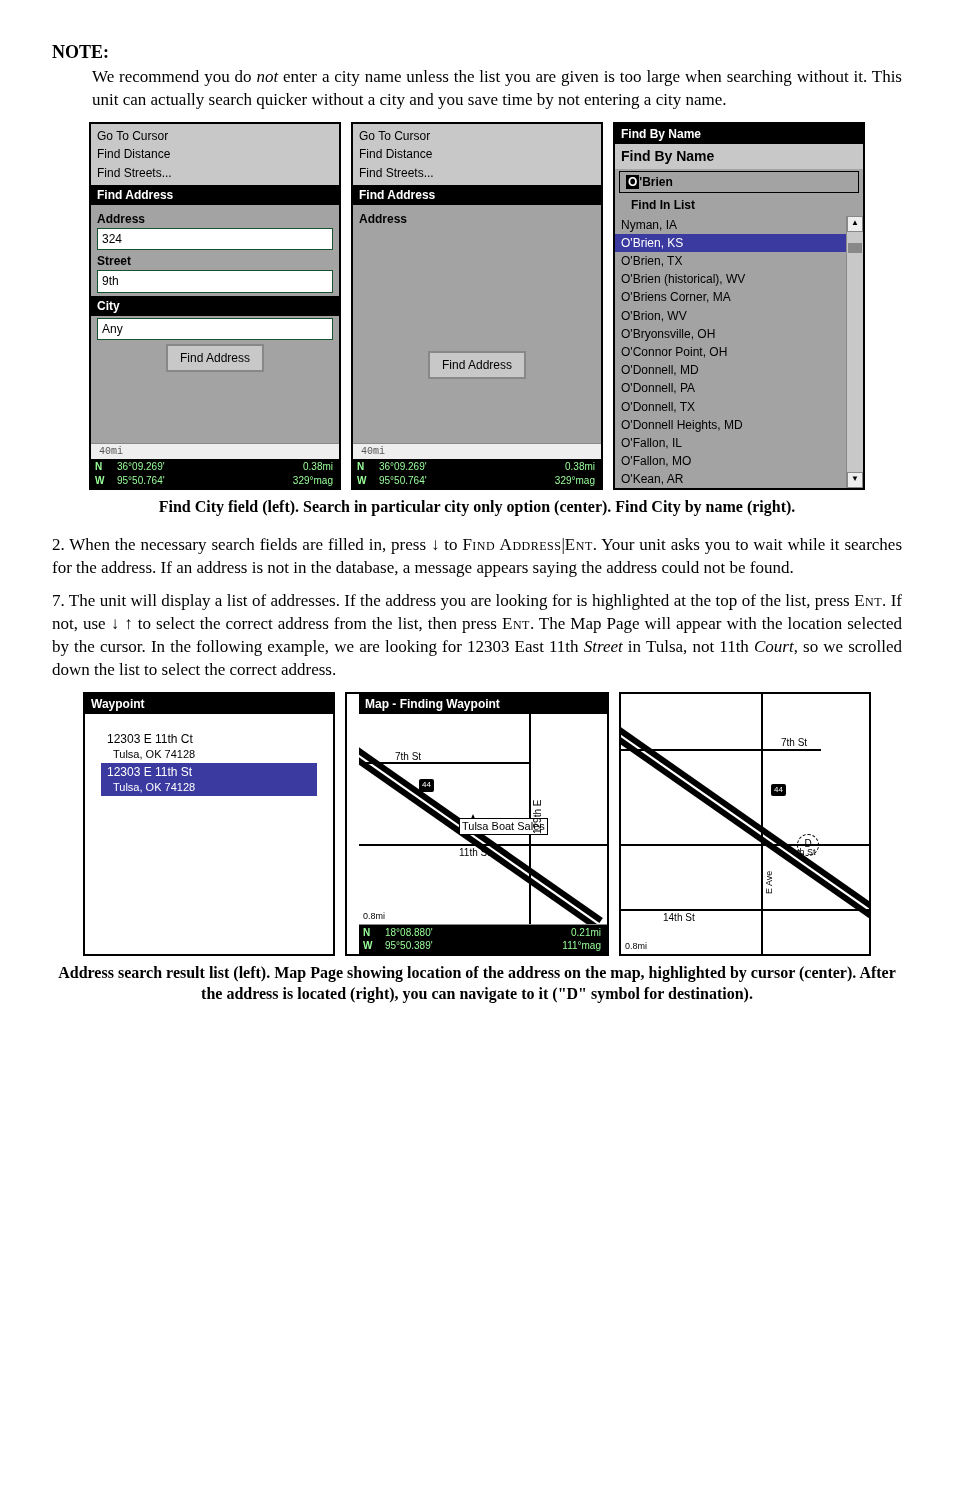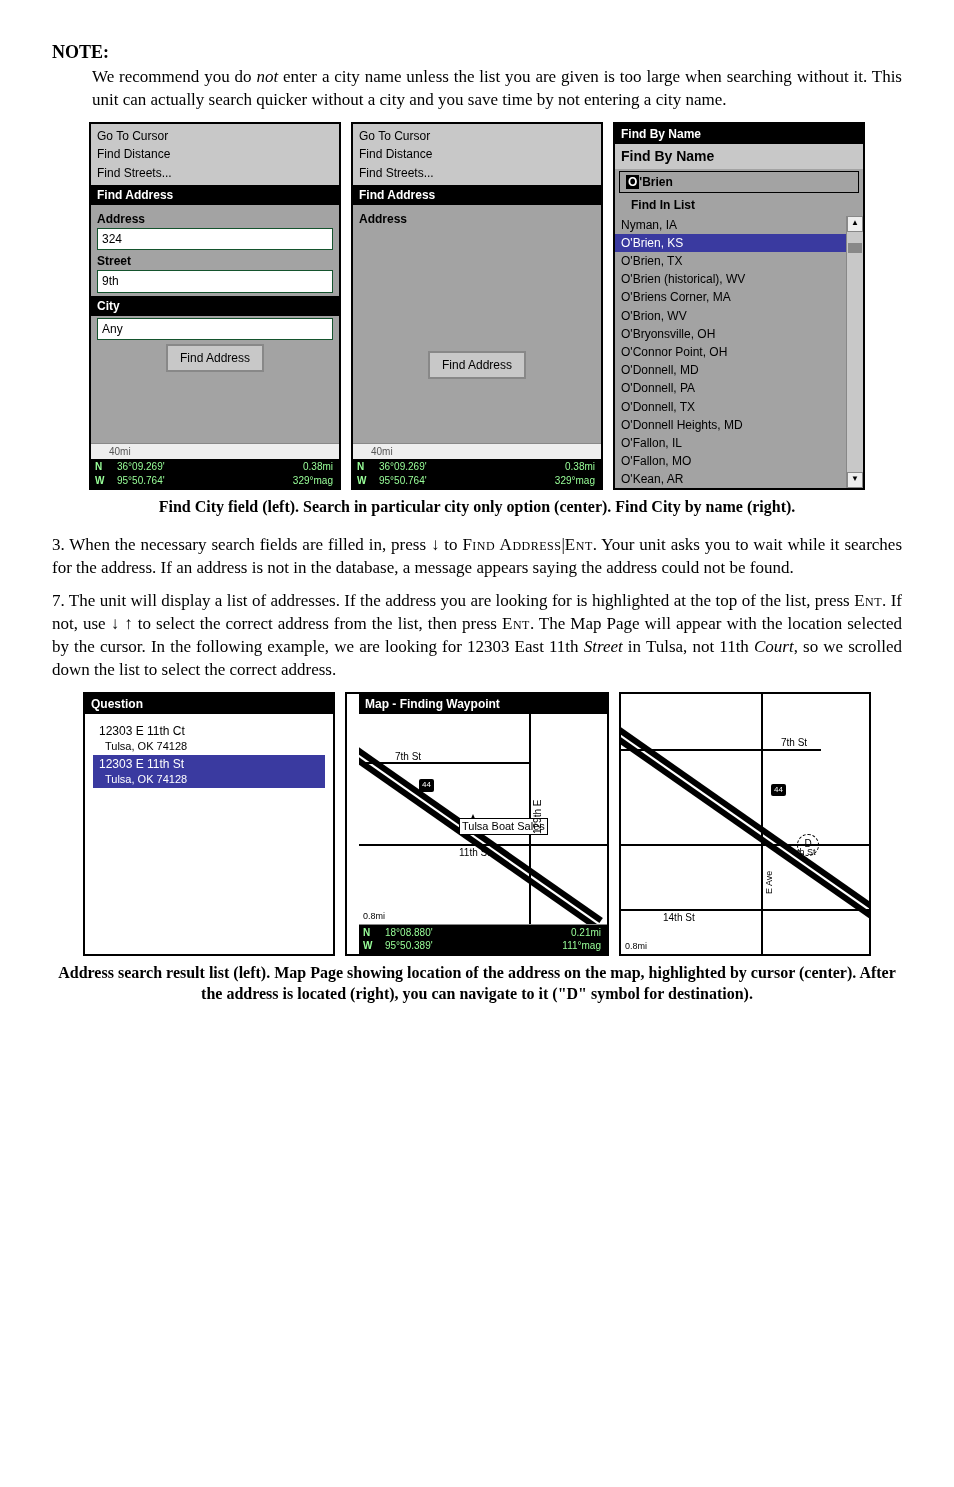--- a/index.html
+++ b/index.html
@@ -68,21 +68,21 @@
     display: inline-block;
     cursor: pointer;
   }
   .btn-row { text-align: center; margin: 4px 0; }
   .statusbar {
     background: #eee;
     border-top: 1px solid #888;
     font-size: 10px;
     padding: 0;
   }
-  .status-top { padding: 1px 18px; color: #555; }
+  .status-top { padding: 1px 8px; color: #555; font-family: Liberation Mono, monospace; }
   .status-grid {
     display: flex;
     background: #000;
     color: #9f9;
   }
   .status-cell { padding: 1px 4px; }
   .status-grid .lbl { color: #9f9; font-weight: bold; width: 14px; }
   .status-grid .val { flex: 1; }
   .status-grid .r { text-align: right; padding-right: 6px; }
   .dialog {
@@ -165,21 +165,21 @@
     width: 248px;
     font-family: Arial, Helvetica, sans-serif;
     font-size: 12px;
     background: #fff;
     display: flex;
     flex-direction: column;
     position: relative;
   }
   .addr-list-body {
     flex: 1;
-    padding: 8px;
+    padding: 16px;
   }
   .addr-item { padding: 1px 6px; font-size: 12px; color:#000; }
   .addr-item.sel { background: #3a3aa0; color:#fff; }
   .addr-sub { font-size: 11px; padding-left: 6px; }
 
   .map-area {
     flex: 1;
     position: relative;
     overflow: hidden;
     background: #fff;
@@ -320,31 +320,31 @@
           </div>
         <div class="sb-arrow" style="position:absolute;bottom:0;left:0;right:0;">▼</div>
       </div>
     </div>
   </div>
 
 </div>
 <div class="caption">Find City field (left). Search in particular city only option (center). Find City by name (right).</div>
 
 <div class="para">
-  <span>3. When the necessary search fields are filled in, press ↓ to </span><span class="smallcaps">Find Address</span><span>|</span><span class="smallcaps">Ent</span><span>. Your unit asks you to wait while it searches for the address. If an address is not in the database, a message appears saying the address could not be found.</span>
+  <span>2. When the necessary search fields are filled in, press ↓ to </span><span class="smallcaps">Find Address</span><span>|</span><span class="smallcaps">Ent</span><span>. Your unit asks you to wait while it searches for the address. If an address is not in the database, a message appears saying the address could not be found.</span>
 </div>
 
 <div class="para">
   <span>7. The unit will display a list of addresses. If the address you are looking for is highlighted at the top of the list, press </span><span class="smallcaps">Ent</span><span>. If not, use ↓ ↑ to select the correct address from the list, then press </span><span class="smallcaps">Ent</span><span>. The Map Page will appear with the location selected by the cursor. In the following example, we are looking for 12303 East 11th </span><span class="italic">Street</span><span> in Tulsa, not 11th </span><span class="italic">Court</span><span>, so we scrolled down the list to select the correct address.</span>
 </div>
 
 <div class="fig-row">
 
   <div class="map-panel" style="height:260px;">
-    <div class="bar-inv">Question</div>
+    <div class="bar-inv">Waypoint</div>
     <div class="addr-list-body">
       <div class="addr-item">
         <div>12303 E 11th Ct</div>
         <div class="addr-sub">Tulsa, OK   74128</div>
       </div>
       <div class="addr-item sel">
         <div>12303 E 11th St</div>
         <div class="addr-sub">Tulsa, OK   74128</div>
       </div>
     </div>

